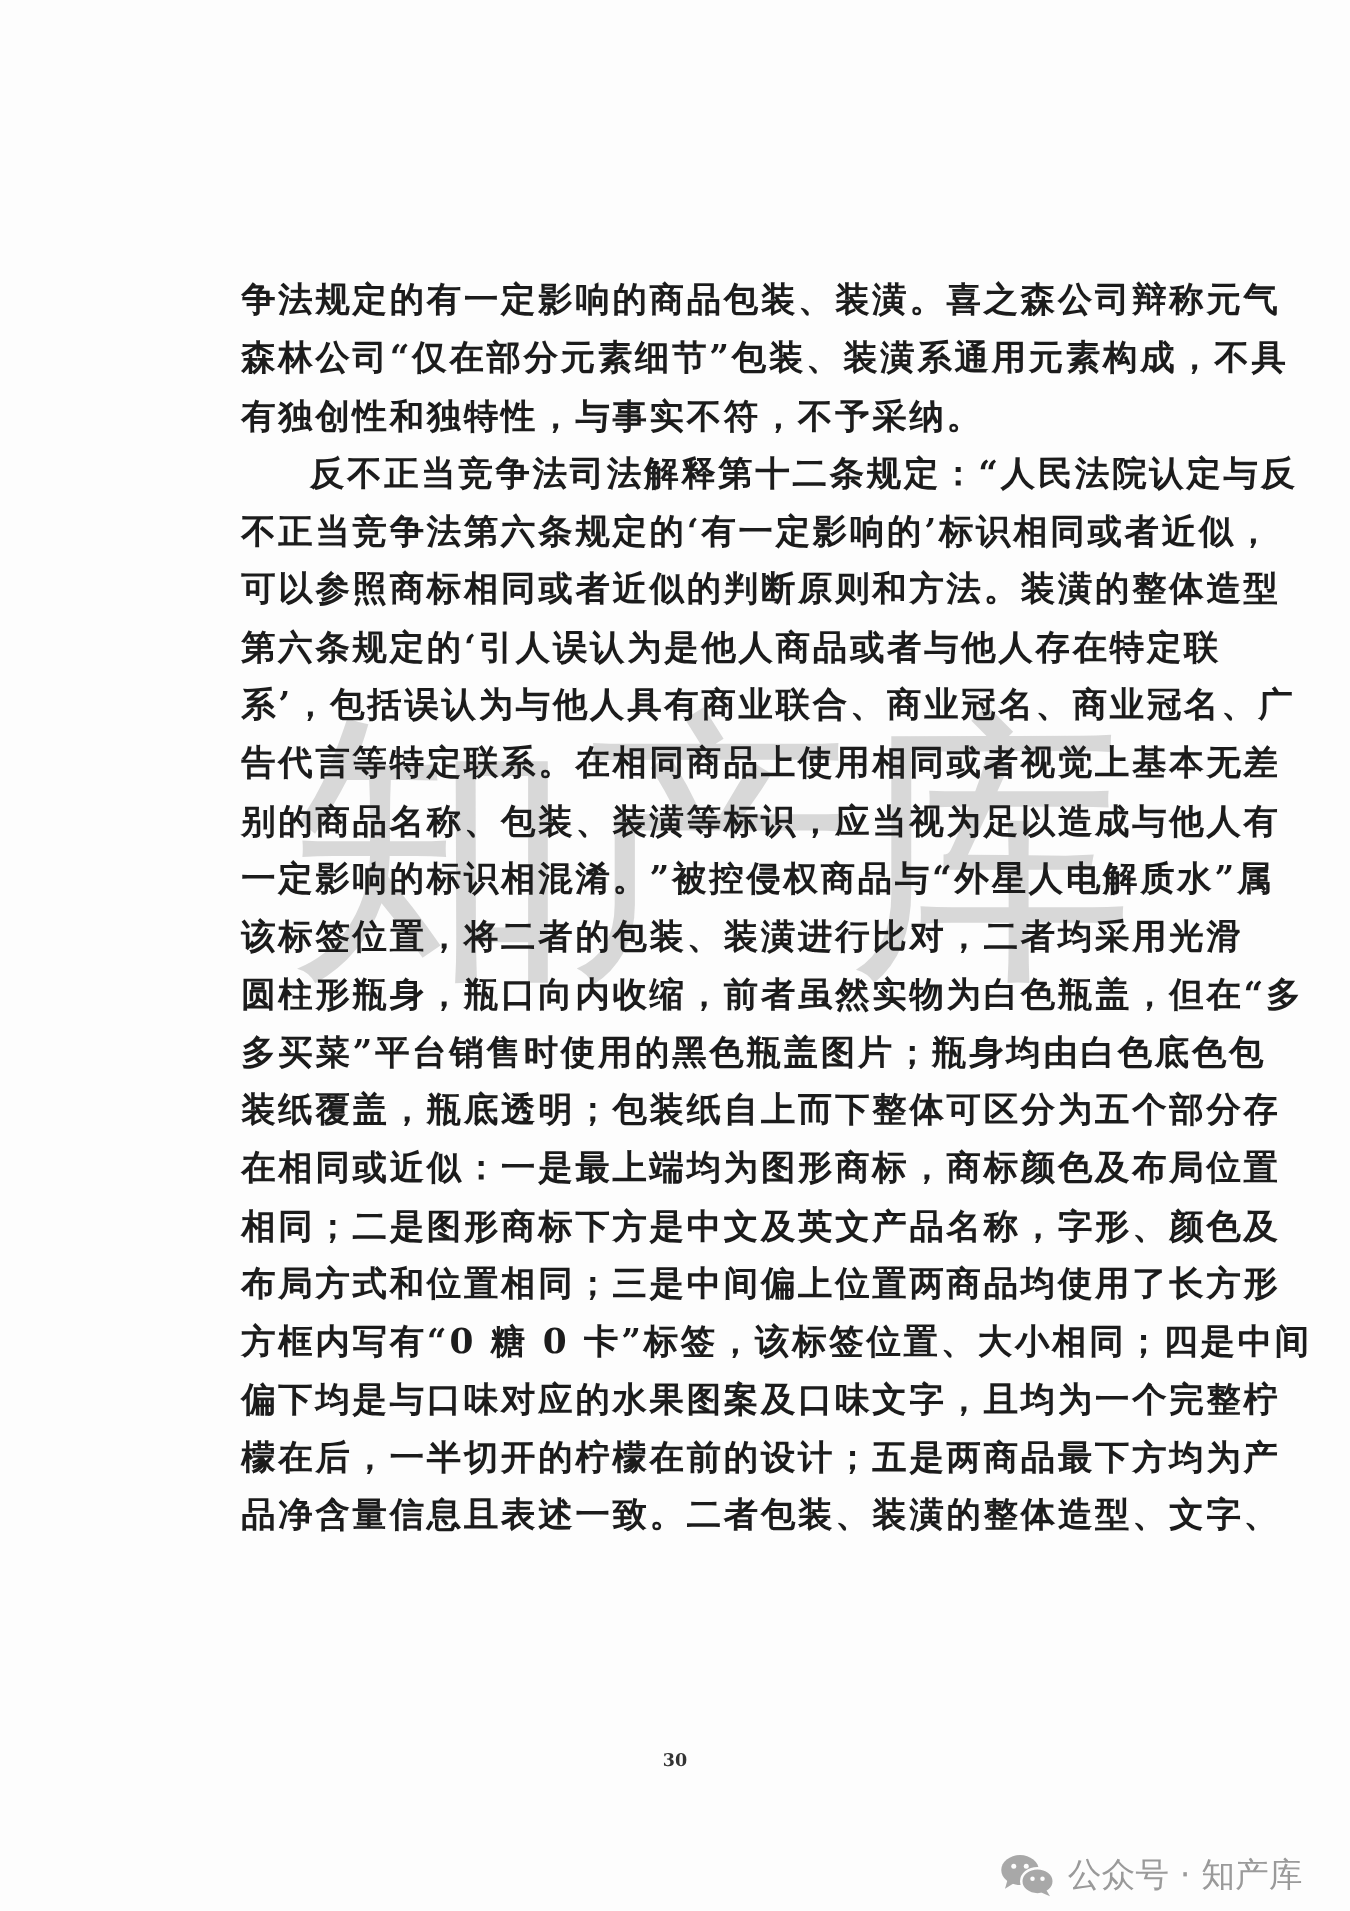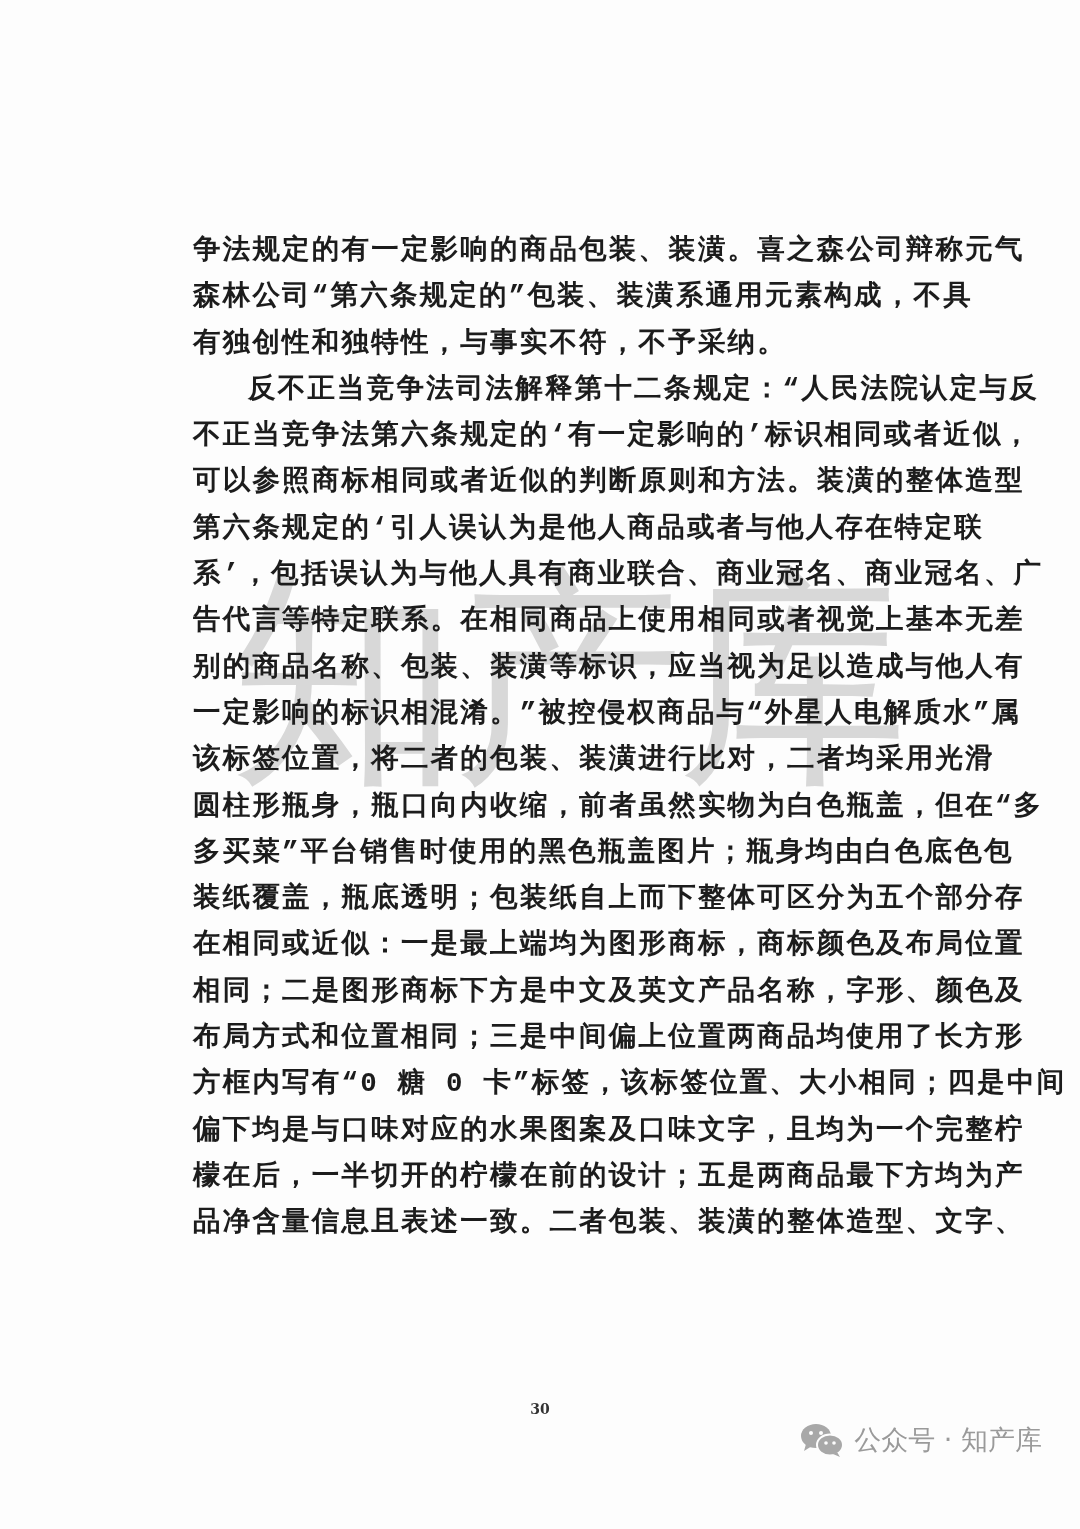--- a/index.html
+++ b/index.html
@@ -17,57 +17,56 @@
     font-family: Liberation Sans, sans-serif;
     font-size: 230px; line-height: 240px;
     color: rgba(140,140,140,0.32);
     letter-spacing: -6px;
     white-space: nowrap;
     z-index: 0;
     pointer-events: none;
     text-align: right;
   }
   .body-text {
-    position: absolute; left: 193px; top: 228px; width: 735px;
+    position: absolute; left: 193px; top: 217px; width: 735px;
     z-index: 1;
-    font-family: Liberation Mono, monospace;
   }
   .line {
     height: 46.3px; line-height: 46.3px;
     font-size: 27.5px; font-weight: bold;
     white-space: nowrap;
     letter-spacing: 2.2px;
     text-align: justify; text-align-last: justify;
     color: #1c1c1c;
   }
   .line.last { text-align-last: left; }
   .line.indent { padding-left: 55px; }
   .page-number {
     position: absolute; left: 0; width: 1080px; top: 1401px;
     text-align: center; font-size: 14px; font-weight: bold; color: #333;
   }
   .footer {
-    position: absolute; right: 38px; top: 1422px;
+    position: absolute; right: 38px; top: 1482px;
     display: flex; align-items: center;
     color: #9a9a9a;
     font-family: "DejaVu Sans", "Liberation Sans", sans-serif;
     font-size: 27px;
   }
   .footer .wechat-icon { width: 44px; height: 36px; margin-right: 10px; }
 </style>
 </head>
 <body>
 
 <div class="page">
   <div class="watermark">知产库</div>
 
   <div class="body-text">
     <div class="paragraph">
       <div class="line">争法规定的有一定影响的商品包装、装潢。喜之森公司辩称元气</div>
-      <div class="line">森林公司“第六条规定的”包装、装潢系通用元素构成，不具</div>
+      <div class="line">森林公司“仅在部分元素细节”包装、装潢系通用元素构成，不具</div>
       <div class="line last">有独创性和独特性，与事实不符，不予采纳。</div>
     </div>
     <div class="paragraph">
       <div class="line indent">反不正当竞争法司法解释第十二条规定：“人民法院认定与反</div>
       <div class="line">不正当竞争法第六条规定的‘有一定影响的’标识相同或者近似，</div>
       <div class="line">可以参照商标相同或者近似的判断原则和方法。装潢的整体造型</div>
       <div class="line">第六条规定的‘引人误认为是他人商品或者与他人存在特定联</div>
       <div class="line">系’，包括误认为与他人具有商业联合、商业冠名、商业冠名、广</div>
       <div class="line">告代言等特定联系。在相同商品上使用相同或者视觉上基本无差</div>
       <div class="line">别的商品名称、包装、装潢等标识，应当视为足以造成与他人有</div>

